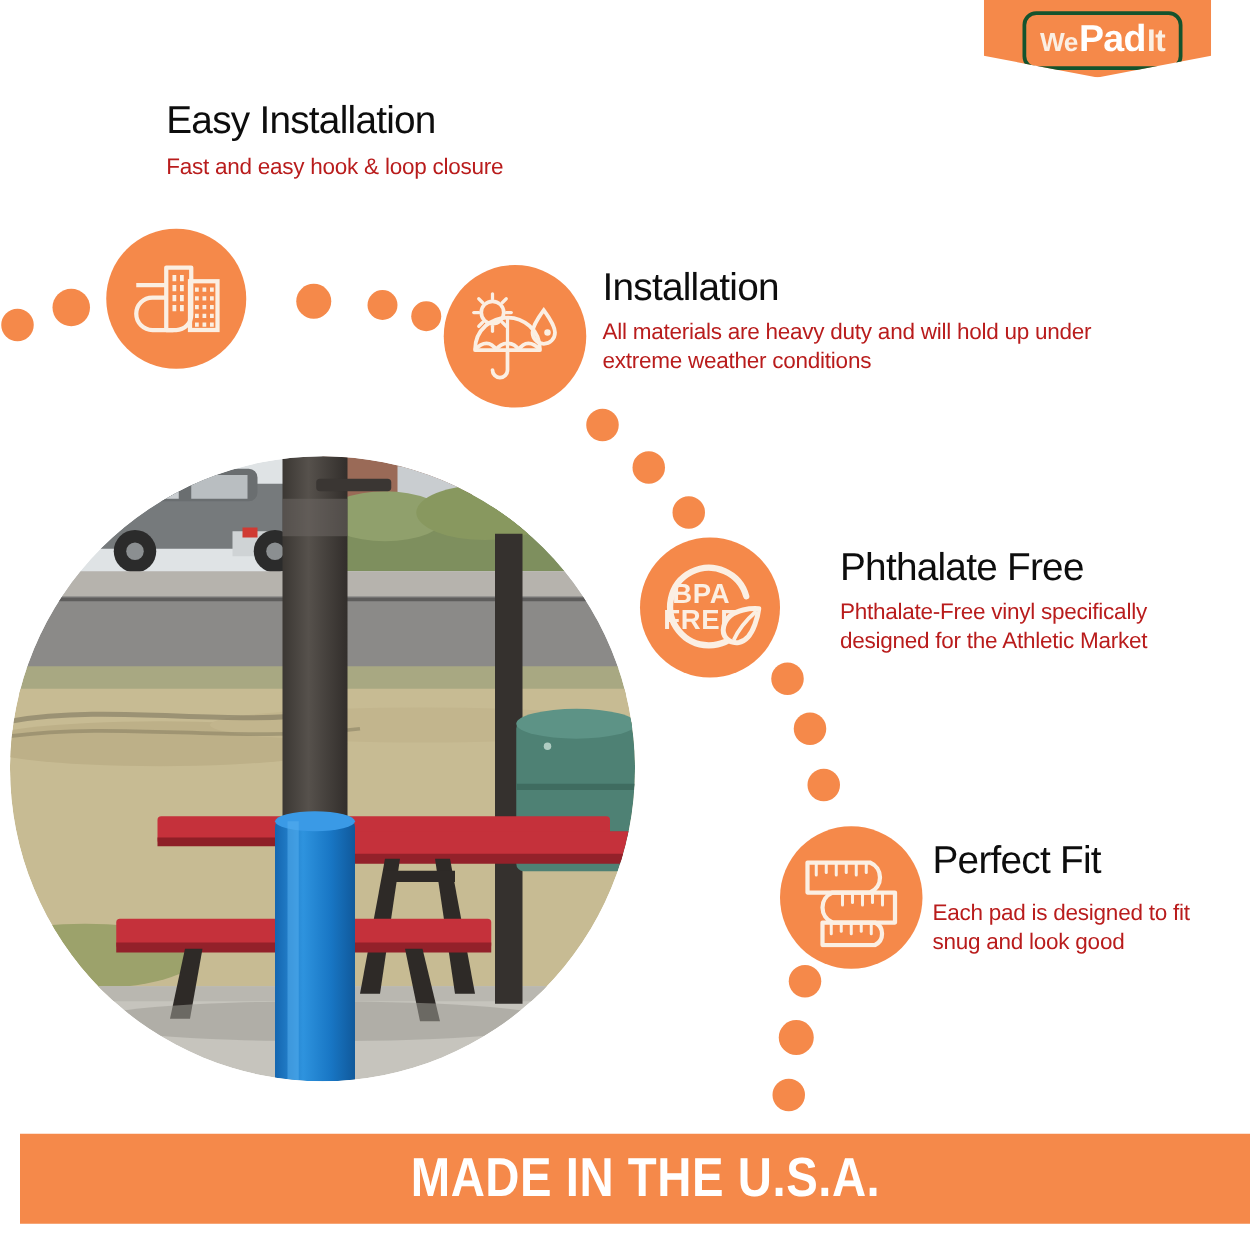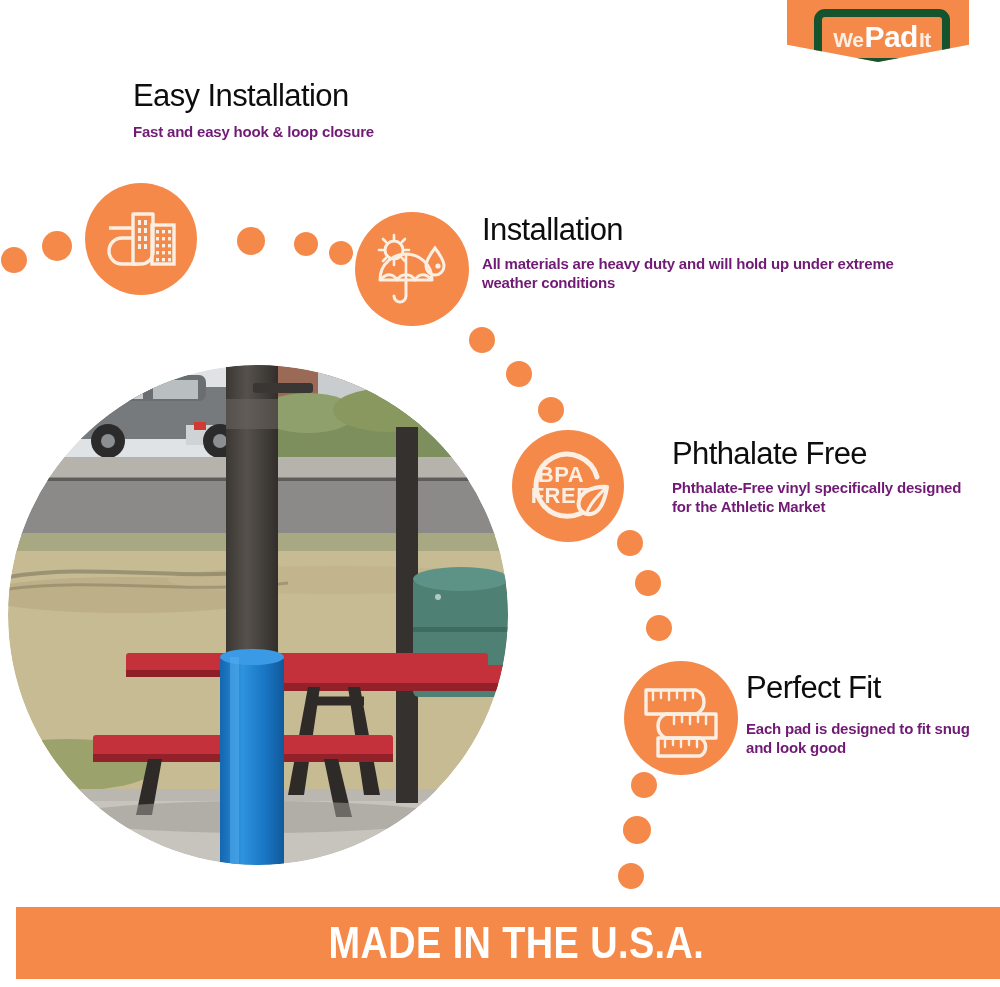--- a/index.html
+++ b/index.html
@@ -15,40 +15,39 @@
   
   .logo-banner{
     position:absolute; top:0; left:787px; width:182px; height:62px;
     background:#F5894A;
     -webkit-clip-path:polygon(0 0,100% 0,100% 72%,50% 100%,0 72%);
     clip-path:polygon(0 0,100% 0,100% 72%,50% 100%,0 72%);
     display:flex; align-items:flex-start; justify-content:center;
   }
   .logo-inner{
     margin-top:9px;
-    border:8px solid #14532d;
+    border:3px solid #14532d;
     border-radius:11px;
     padding:3px 11px 4px 11px;
     display:flex; align-items:baseline;
     letter-spacing:-0.5px;
     margin-left:8px;
   }
   .logo-we,.logo-it{ color:#FBEFE3; font-size:21px; font-weight:bold; }
   .logo-pad{ color:#ffffff; font-size:30px; font-weight:bold; margin:0 1px; }
-  .logo-it{ font-size:21px; }
+  .logo-it{ font-size:25px; }
 
   
   .feat-title{
     font-size:31px; font-weight:normal; color:#0d0d0d;
     letter-spacing:-0.6px; line-height:1.05;
   }
   .feat-desc{
-    font-size:15px; color:#701a75; line-height:1.33;
+    font-size:18px; color:#b91c1c; line-height:1.33;
     letter-spacing:-0.2px;
-    font-weight:bold;
   }
 
   #blk-easy   { position:absolute; left:133px; top:80px;  width:470px; }
   #blk-easy .feat-desc{ margin-top:9px; }
 
   #blk-weather{ position:absolute; left:482px; top:214px; width:420px; }
   #blk-weather .feat-desc{ margin-top:7px; }
 
   #blk-phth   { position:absolute; left:672px; top:438px; width:290px; }
   #blk-phth .feat-desc{ margin-top:7px; }

